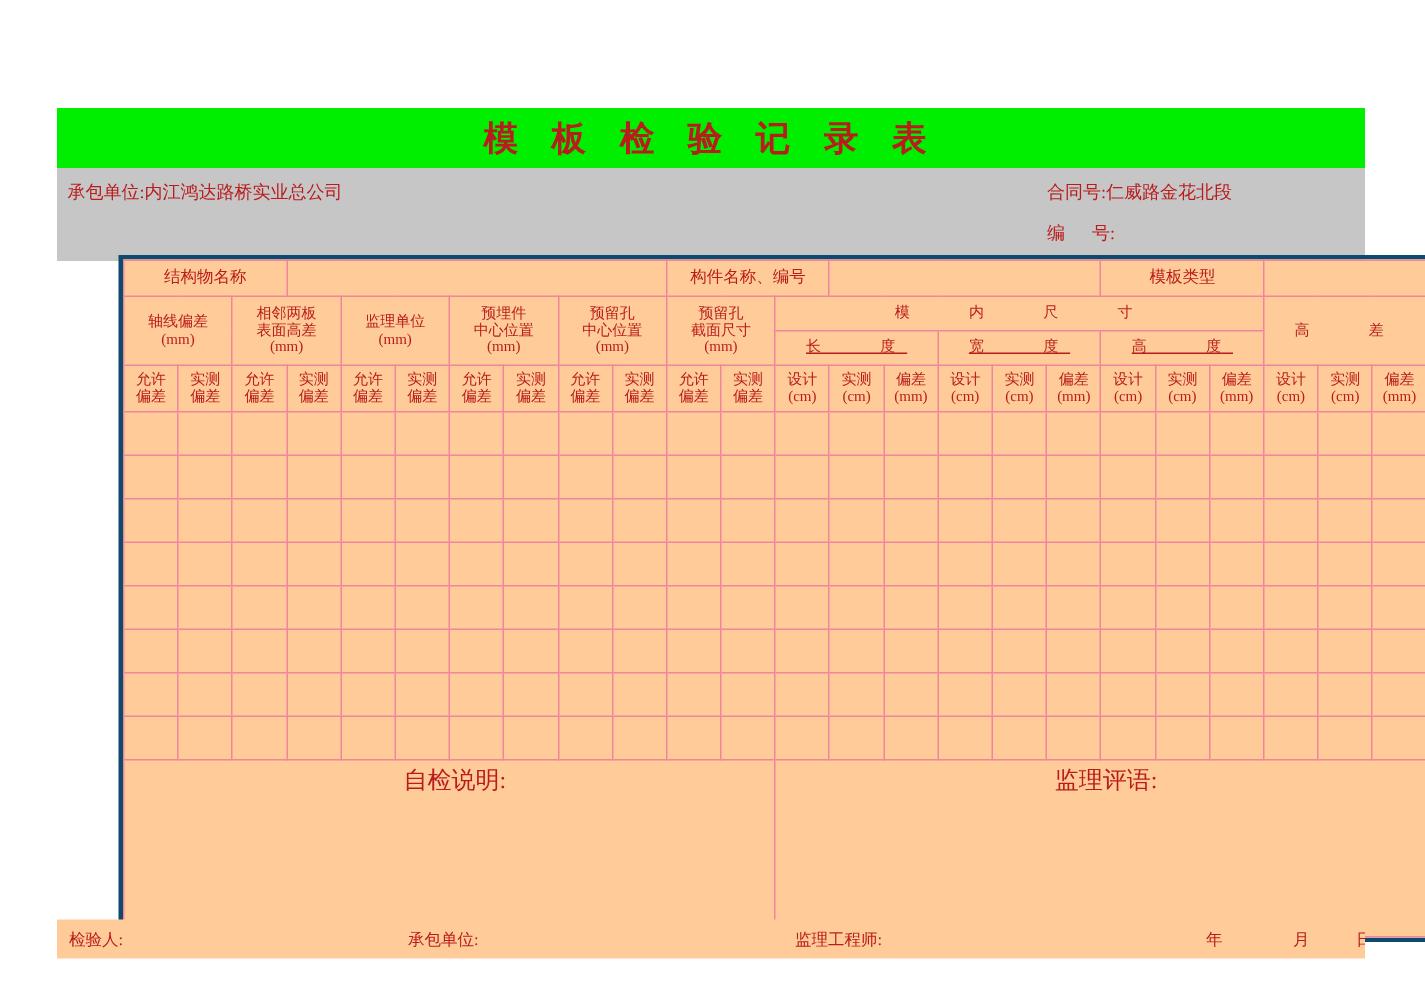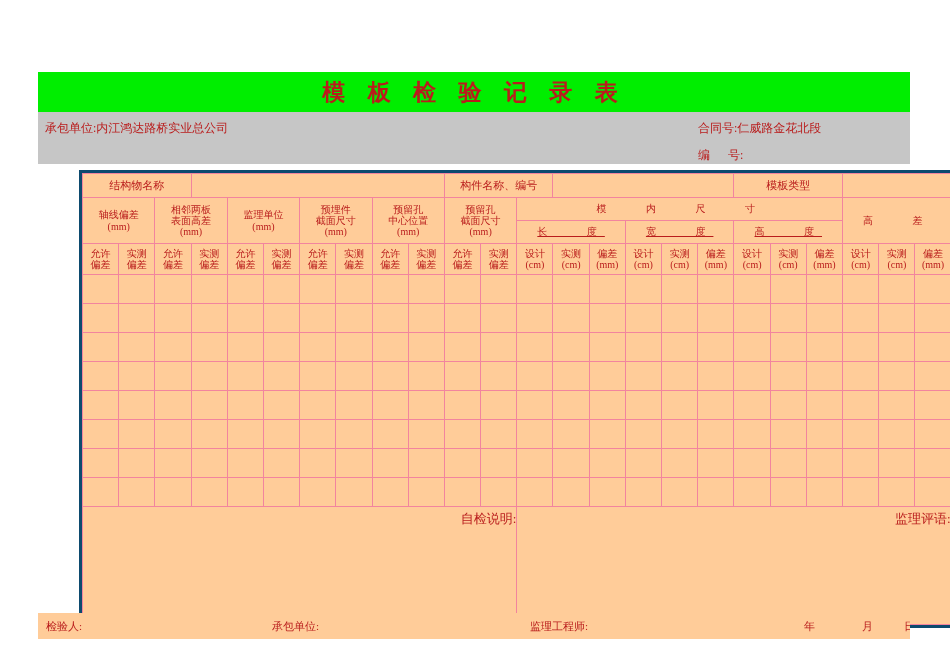--- a/index.html
+++ b/index.html
@@ -6,36 +6,36 @@
   .page{position:relative;width:950px;height:672px;background:#ffffff;overflow:hidden;
         font-family:"Liberation Serif","DejaVu Serif",serif;color:#b91c1c;}
 
   
   .title-bar{position:absolute;left:38px;top:72px;width:872px;height:40px;background:#00ee00;
              display:flex;align-items:center;justify-content:center;}
   .title-text{font-size:23px;font-weight:bold;letter-spacing:8px;white-space:pre;
               font-family:"Liberation Sans","DejaVu Sans",sans-serif;}
 
   
-  .info-band{position:absolute;left:38px;top:112px;width:872px;height:52px;background:#c6c6c6;font-size:12px;}
+  .info-band{position:absolute;left:38px;top:112px;width:872px;height:62px;background:#c6c6c6;font-size:12px;}
   .info-band .t{position:absolute;white-space:pre;}
   .i-l1{left:7px;top:8px;}  .i-r1{left:660px;top:8px;}
   .i-l2{left:7px;top:35px;} .i-r2{left:660px;top:35px;text-align:right;}
 
   
   .table-wrap{position:absolute;left:38px;top:170px;border:3px solid #0c4a6e;background:#ffcc99;margin-left:41px;}
   table{border-collapse:collapse;table-layout:fixed;width:869px;background:#ffcc99;}
   td{border:1px solid #f2849e;font-size:10px;text-align:center;vertical-align:middle;
      padding:0;line-height:1.12;white-space:pre-wrap;overflow:hidden;}
   .r-a td{height:23px;font-size:11px;}
   .r-b1 td{height:22px;}
   .r-b2 td{height:22px;text-decoration:underline;}
   .r-c td{height:30px;}
   .r-d td{height:28px;}
-  .r-notes td{height:112px;vertical-align:top;text-align:right;font-size:13px;padding:5px 0 0 7px;
+  .r-notes td{height:112px;vertical-align:top;text-align:center;font-size:16px;padding:5px 0 0 7px;
               white-space:pre;}
   .sp{letter-spacing:8px;}
 
   
   .footer-bar{position:absolute;left:38px;top:613px;width:872px;height:26px;background:#ffcc99;
               overflow:hidden;font-size:11px;}
   .footer-bar span{position:absolute;top:6px;white-space:pre;}
   .f-inspector{left:8px;} .f-site{left:234px;} .f-engineer{left:492px;}
   .f-year{left:766px;} .f-month{left:824px;} .f-day{left:866px;}
 </style>
@@ -72,21 +72,21 @@
 
         <tr class="r-b1">
           <td colspan="2" rowspan="2">轴线偏差
 (mm)</td>
           <td colspan="2" rowspan="2">相邻两板
 表面高差
 (mm)</td>
           <td colspan="2" rowspan="2">监理单位
 (mm)</td>
           <td colspan="2" rowspan="2">预埋件
-截面尺寸
+中心位置
 (mm)</td>
           <td colspan="2" rowspan="2">预留孔
 中心位置
 (mm)</td>
           <td colspan="2" rowspan="2">预留孔
 截面尺寸
 (mm)</td>
           <td colspan="9" class="sp">模   内   尺   寸</td>
           <td colspan="3" rowspan="2" class="sp">高   差</td>
         </tr>

